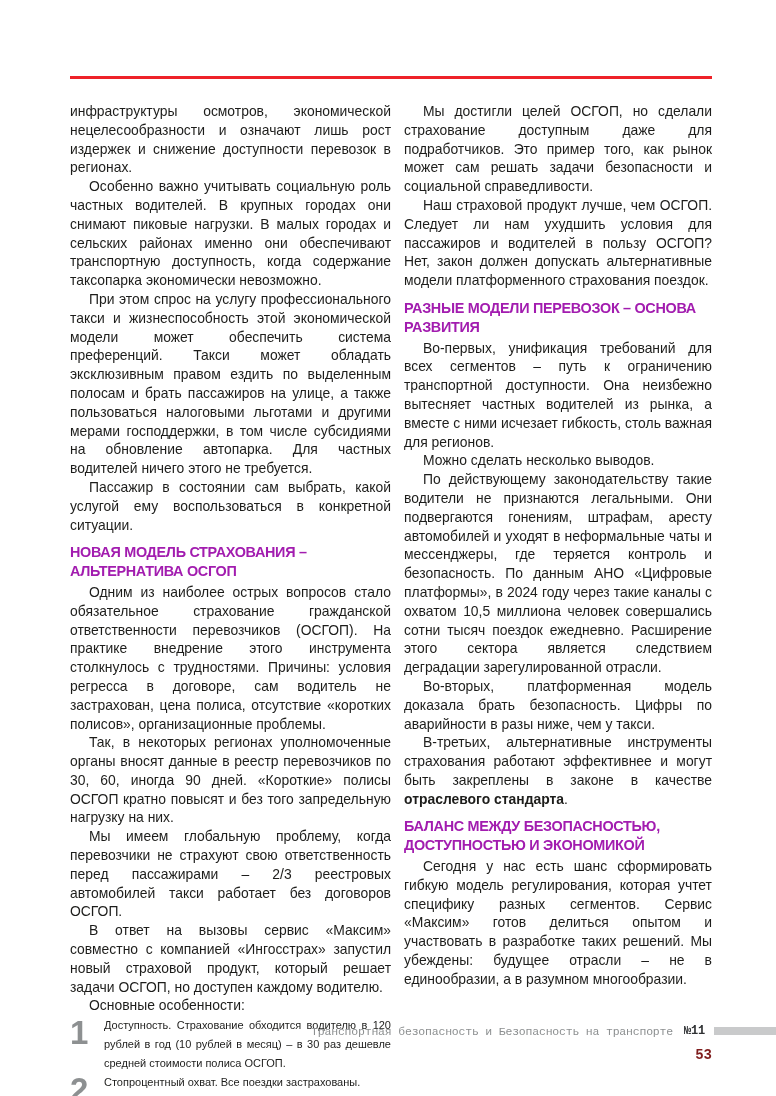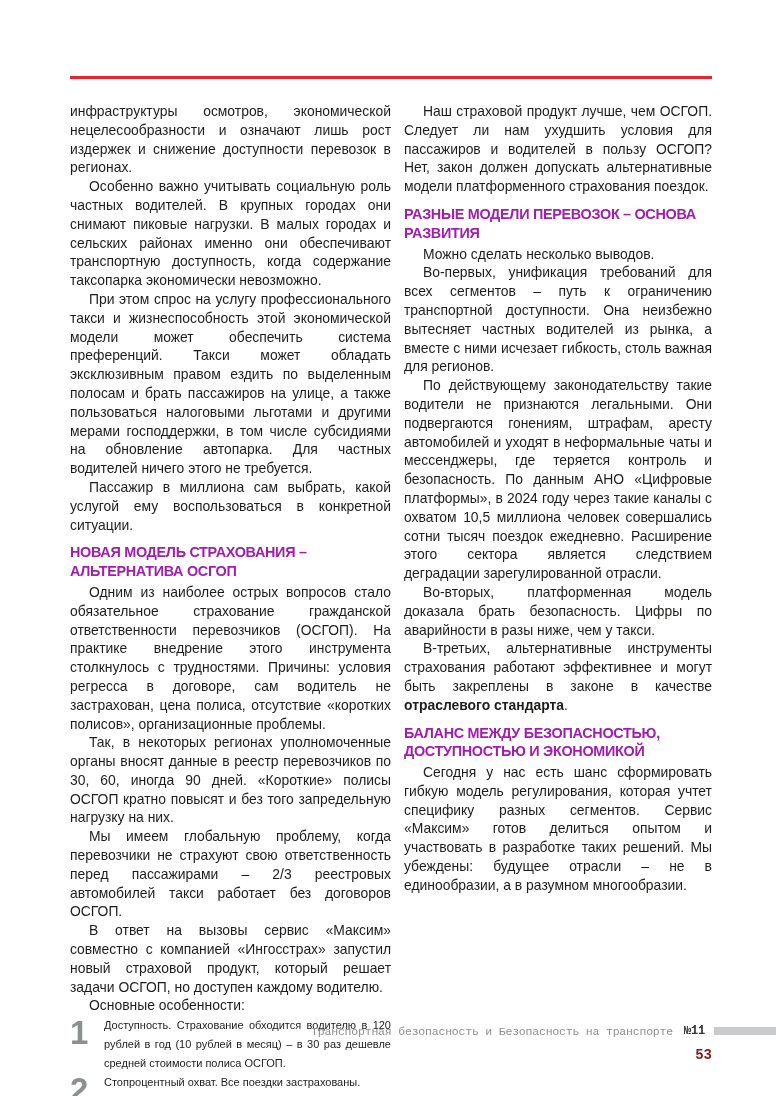--- a/index.html
+++ b/index.html
@@ -110,21 +110,21 @@
 <div class="page">
 
   <div class="top-rule"></div>
 
   <div class="content">
 
     <div class="col col-left">
       <p class="body-par">инфраструктуры осмотров, экономической нецелесообразности и означают лишь рост издержек и снижение доступности перевозок в регионах.</p>
       <p class="body-par ind">Особенно важно учитывать социальную роль частных водителей. В крупных городах они снимают пиковые нагрузки. В малых городах и сельских районах именно они обеспечивают транспортную доступность, когда содержание таксопарка экономически невозможно.</p>
       <p class="body-par ind">При этом спрос на услугу профессионального такси и жизнеспособность этой экономической модели может обеспечить система преференций. Такси может обладать эксклюзивным правом ездить по выделенным полосам и брать пассажиров на улице, а также пользоваться налоговыми льготами и другими мерами господдержки, в том числе субсидиями на обновление автопарка. Для частных водителей ничего этого не требуется.</p>
-      <p class="body-par ind">Пассажир в миллиона сам выбрать, какой услугой ему воспользоваться в конкретной ситуации.</p>
+      <p class="body-par ind">Пассажир в состоянии сам выбрать, какой услугой ему воспользоваться в конкретной ситуации.</p>
 
       <h3 class="sec-heading">НОВАЯ МОДЕЛЬ СТРАХОВАНИЯ – АЛЬТЕРНАТИВА ОСГОП</h3>
 
       <p class="body-par ind">Одним из наиболее острых вопросов стало обязательное страхование гражданской ответственности перевозчиков (ОСГОП). На практике внедрение этого инструмента столкнулось с трудностями. Причины: условия регресса в договоре, сам водитель не застрахован, цена полиса, отсутствие «коротких полисов», организационные проблемы.</p>
       <p class="body-par ind">Так, в некоторых регионах уполномоченные органы вносят данные в реестр перевозчиков по 30, 60, иногда 90 дней. «Короткие» полисы ОСГОП кратно повысят и без того запредельную нагрузку на них.</p>
       <p class="body-par ind">Мы имеем глобальную проблему, когда перевозчики не страхуют свою ответственность перед пассажирами – 2/3 реестровых автомобилей такси работает без договоров ОСГОП.</p>
       <p class="body-par ind">В ответ на вызовы сервис «Максим» совместно с компанией «Ингосстрах» запустил новый страховой продукт, который решает задачи ОСГОП, но доступен каждому водителю.</p>
       <p class="body-par ind">Основные особенности:</p>
 
       <div class="features">
@@ -134,26 +134,27 @@
         </div>
         <div class="feature">
           <div class="feature-num">2</div>
           <p class="feature-text">Стопроцентный охват. Все поездки застрахованы.</p>
         </div>
 
       </div>
     </div>
 
     <div class="col col-right">
+      <p class="body-par ind">Мы достигли целей ОСГОП, но сделали страхование доступным даже для подработчиков. Это пример того, как рынок может сам решать задачи безопасности и социальной справедливости.</p>
       <p class="body-par ind">Наш страховой продукт лучше, чем ОСГОП. Следует ли нам ухудшить условия для пассажиров и водителей в пользу ОСГОП? Нет, закон должен допускать альтернативные модели платформенного страхования поездок.</p>
 
       <h3 class="sec-heading">РАЗНЫЕ МОДЕЛИ ПЕРЕВОЗОК – ОСНОВА РАЗВИТИЯ</h3>
 
+      <p class="body-par ind">Во-первых, унификация требований для всех сегментов – путь к ограничению транспортной доступности. Она неизбежно вытесняет частных водителей из рынка, а вместе с ними исчезает гибкость, столь важная для регионов.</p>
       <p class="body-par ind">Можно сделать несколько выводов.</p>
-      <p class="body-par ind">Во-первых, унификация требований для всех сегментов – путь к ограничению транспортной доступности. Она неизбежно вытесняет частных водителей из рынка, а вместе с ними исчезает гибкость, столь важная для регионов.</p>
       <p class="body-par ind">По действующему законодательству такие водители не признаются легальными. Они подвергаются гонениям, штрафам, аресту автомобилей и уходят в неформальные чаты и мессенджеры, где теряется контроль и безопасность. По данным АНО «Цифровые платформы», в 2024 году через такие каналы с охватом 10,5 миллиона человек совершались сотни тысяч поездок ежедневно. Расширение этого сектора является следствием деградации зарегулированной отрасли.</p>
       <p class="body-par ind">Во-вторых, платформенная модель доказала брать безопасность. Цифры по аварийности в разы ниже, чем у такси.</p>
 
       <p class="body-par ind"><span>В-третьих, альтернативные инструменты страхования работают эффективнее и могут быть закреплены в законе в качестве </span><strong>отраслевого стандарта</strong><span>.</span></p>
 
       <h3 class="sec-heading">БАЛАНС МЕЖДУ БЕЗОПАСНОСТЬЮ, ДОСТУПНОСТЬЮ И ЭКОНОМИКОЙ</h3>
 
       <p class="body-par ind">Сегодня у нас есть шанс сформировать гибкую модель регулирования, которая учтет специфику разных сегментов. Сервис «Максим» готов делиться опытом и участвовать в разработке таких решений. Мы убеждены: будущее отрасли – не в единообразии, а в разумном многообразии.</p>
 
     </div>

